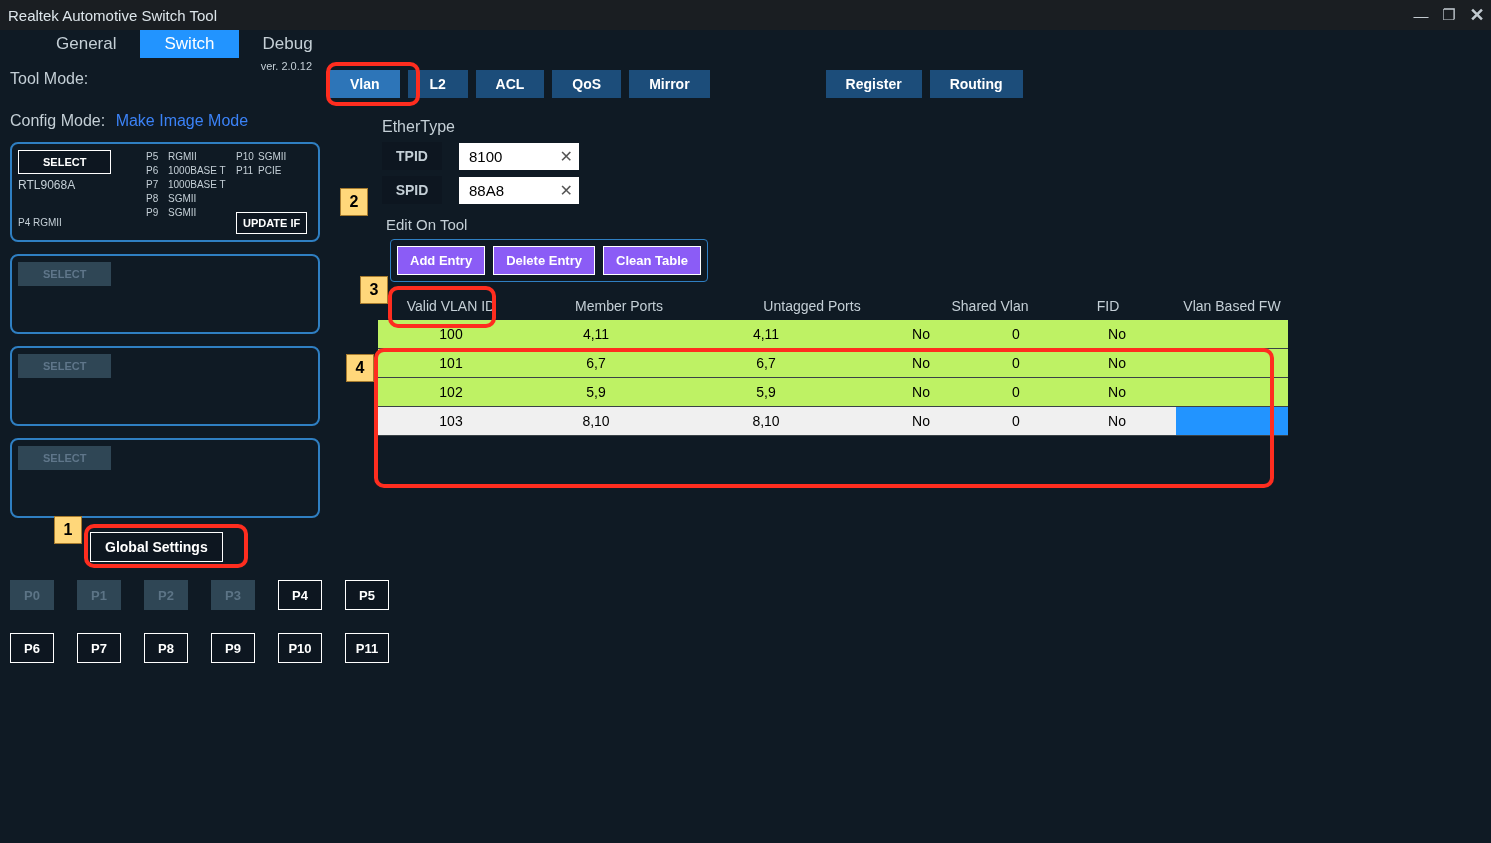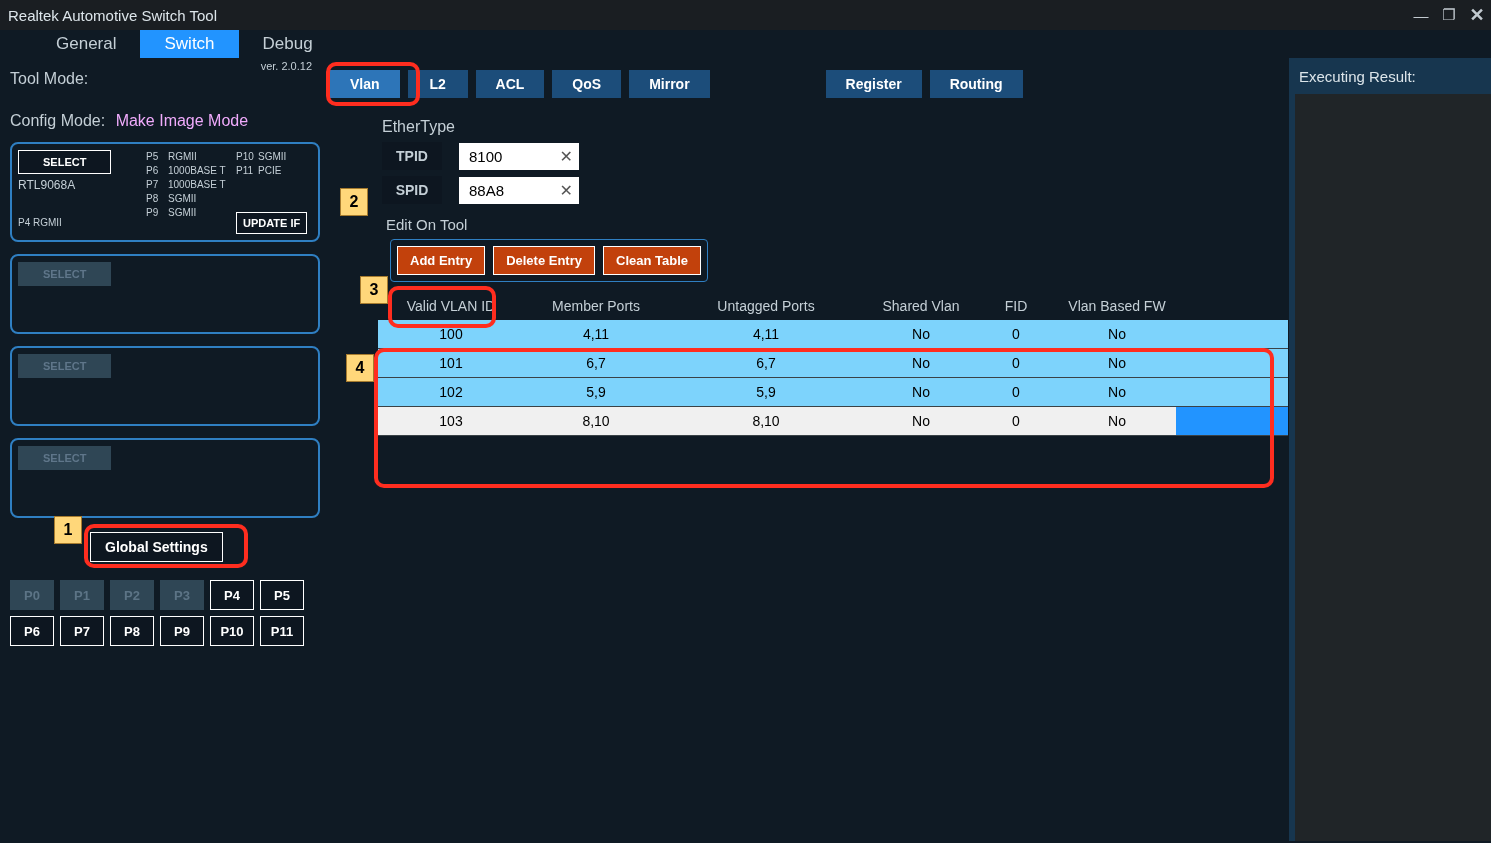--- a/index.html
+++ b/index.html
@@ -13,65 +13,65 @@
   .tabs-row { display: flex; background: #0f1a24; padding-left: 32px; gap: 0; }
   .tabs-row .mtab { padding: 4px 24px; font-size: 17px; color: #c4cfd6; cursor: pointer; }
   .tabs-row .mtab.active { background: #2294ff; color: #fff; }
 
   .body-row { display: flex; height: calc(100% - 60px); }
 
   .sidebar { width: 330px; padding: 8px 10px 0 10px; position: relative; }
   .tool-mode-label { font-size: 16px; color: #c4cfd6; margin-top: 4px; }
   .version { position: absolute; right: 18px; top: 2px; font-size: 11px; color: #c4cfd6; }
   .config-mode { margin-top: 24px; font-size: 16px; color: #c4cfd6; }
-  .config-mode .val { color: #f0abfc; margin-left: 6px; }
+  .config-mode .val { color: #3b82f6; margin-left: 6px; }
 
   .panel { border: 2px solid #2f7fc2; border-radius: 8px; margin-top: 12px; padding: 6px; position: relative; min-height: 80px; }
   .panel.tall { min-height: 92px; }
   .select-btn { background: #0d1620; border: 1px solid #fff; color: #fff; font-size: 11px; font-weight: bold; padding: 5px 24px; cursor: pointer; }
   .select-btn.disabled { background: #2f4655; border: 1px solid #2f4655; color: #5f768a; }
   .device-label { font-size: 12px; color: #c4cfd6; margin-top: 4px; }
   .port-spec { font-size: 10px; color: #c4cfd6; line-height: 14px; }
   .port-spec-grid { display: grid; grid-template-columns: 22px 60px; row-gap: 0; }
   .port-spec-grid .pcol { white-space: nowrap; }
   .panel1-inner { display: flex; gap: 8px; }
   .panel1-col { flex: 1; }
   .update-if { background: #0d1620; border: 1px solid #fff; color: #fff; font-size: 11px; font-weight: bold; padding: 4px 6px; cursor: pointer; margin-top: 2px; }
 
   .callout { position: absolute; background: #ffd77a; border: 1px solid #a67b2e; color: #000; font-size: 16px; font-weight: 600; width: 28px; height: 28px; display: flex; align-items: center; justify-content: center; z-index: 5; }
   .redbox { position: absolute; border: 4px solid #ff2d1f; border-radius: 10px; z-index: 4; pointer-events: none; }
 
   .global-settings { background: #0d1620; border: 1px solid #fff; color: #fff; font-size: 14px; font-weight: bold; padding: 6px 14px; cursor: pointer; }
   .gs-wrap { margin-top: 14px; margin-left: 80px; position: relative; }
 
-  .port-btns { margin-top: 18px; display: grid; grid-template-columns: repeat(6, 44px); gap: 6px; }
+  .port-btns { margin-top: 18px; display: grid; grid-template-columns: repeat(6, 44px); gap: 23px; }
   .pbtn { background: #0d1620; border: 1px solid #fff; color: #fff; font-size: 13px; font-weight: bold; height: 30px; cursor: pointer; }
   .pbtn.dis { background: #2f4655; border-color: #2f4655; color: #5c7486; }
 
   .main { flex: 1; position: relative; padding-top: 12px; }
   .subtabs { display: flex; gap: 8px; margin-left: 0; }
   .stab { background: #1c4d7a; color: #fff; font-size: 14px; font-weight: bold; padding: 6px 20px; cursor: pointer; min-width: 60px; text-align: center; }
   .stab.active { background: #2d75b8; }
   .subtabs .spacer2 { width: 100px; }
 
   .ethertype { margin-top: 20px; margin-left: 52px; }
   .ethertype .seclabel { color: #c4cfd6; font-size: 16px; margin-bottom: 6px; }
   .erow { display: flex; align-items: center; gap: 17px; margin-top: 6px; }
   .erow .lbl { background: #0d1620; color: #c4cfd6; font-size: 14px; padding: 5px 12px; min-width: 60px; text-align: center; border: 1px solid #0d1620; font-weight: bold;}
   .inpwrap { position: relative; }
   .erow input { background: #fff; border: none; color: #000; font-size: 15px; padding: 5px 28px 5px 10px; width: 120px; }
   .erow .clearx { position: absolute; right: 6px; top: 4px; color: #555; font-size: 16px; cursor: pointer; }
 
   .edit-on-tool { margin-top: 12px; margin-left: 56px; color: #c4cfd6; font-size: 15px; }
   .edit-btns { display: flex; gap: 8px; margin-top: 6px; margin-left: 60px; border: 1px solid #2f7fc2; border-radius: 4px; padding: 6px; width: fit-content; }
-  .ebtn { background: #c2410c; border: 1px solid #fff; color: #fff; font-size: 13px; font-weight: bold; padding: 6px 12px; cursor: pointer; }
+  .ebtn { background: #8b5cf6; border: 1px solid #fff; color: #fff; font-size: 13px; font-weight: bold; padding: 6px 12px; cursor: pointer; }
 
   .tablewrap { margin-top: 14px; margin-left: 48px; width: 910px; }
-  .thead { display: grid; grid-template-columns: 130px 160px 180px 130px 60px 130px auto; font-size: 14px; color: #c4cfd6; padding: 0 8px 4px 8px; }
-  .trow { display: grid; grid-template-columns: 130px 160px 180px 130px 60px 130px auto; background: #7dd3fc; color: #000; font-size: 14px; padding: 4px 8px; border-bottom: 1px solid #3a4247; }
+  .thead { display: grid; grid-template-columns: 130px 160px 180px 130px 60px 130px auto; font-size: 14px; color: #c4cfd6; padding: 0 8px 4px 8px; gap: 23px; }
+  .trow { display: grid; grid-template-columns: 130px 160px 180px 130px 60px 130px auto; background: #bef264; color: #000; font-size: 14px; padding: 4px 8px; border-bottom: 1px solid #3a4247; }
   .trow.sel { background: #f0f0f0; }
   .trow .sel-tail { background: #2294ff; margin: -4px -8px -4px 0; }
   .cell { text-align: center; padding: 2px 0; }
   .cell.l { text-align: center; padding-left: 12px; }
 
   .rightpanel { width: 210px; background: #17364f; padding: 10px 10px; border-left: 1px solid #0f1a24; position: relative; }
   .rightpanel .hdr { font-size: 15px; color: #dce5ea; }
   .rightpanel .log { background: #202528; position: absolute; top: 36px; left: 6px; right: 0; bottom: 0; }
 
 </style>
@@ -257,18 +257,14 @@
             <div class="cell">No</div>
             <div class="cell">0</div>
             <div class="cell l">No</div>
             <div class="sel-tail"></div>
           </div>
         </div>
     </div>
 
   </div>
 
-  <div class="rightpanel">
-    <div class="hdr">Executing Result:</div>
-    <div class="log"></div>
-  </div>
 
 </div>
 
 </body></html>

